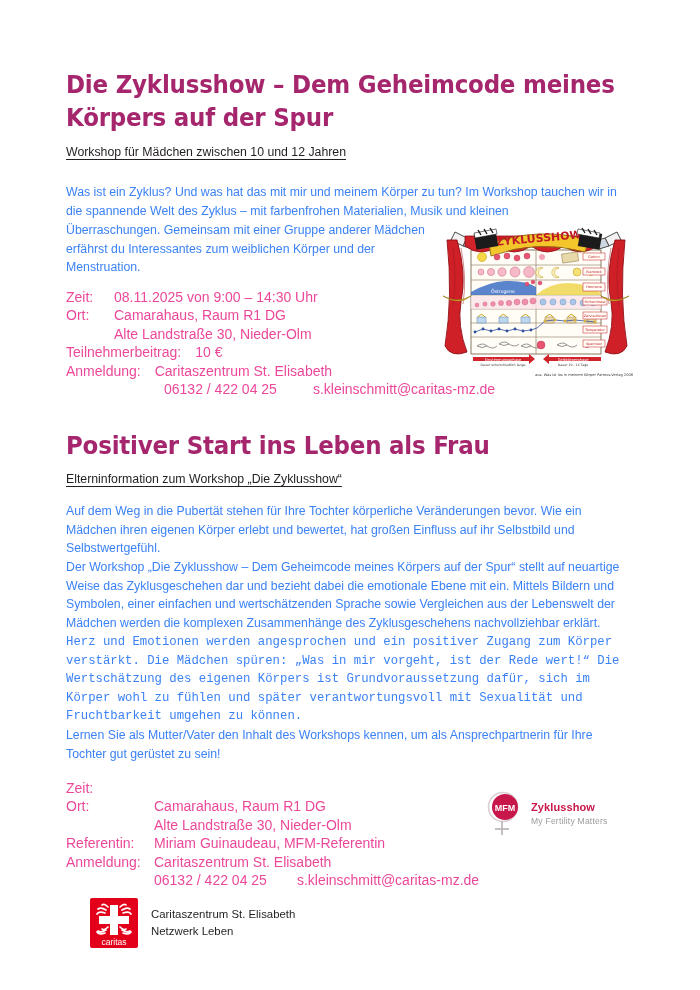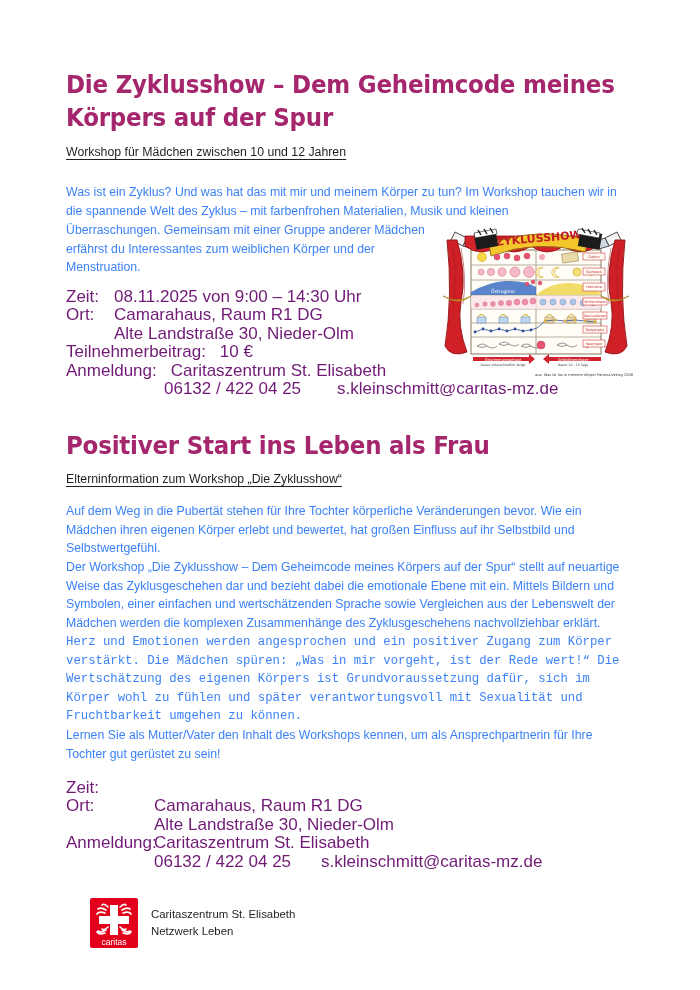--- a/index.html
+++ b/index.html
@@ -65,23 +65,23 @@
   .p-intro-b { top: 221px; left: 0; width: 360px; }
 
   .p-b1 { top: 502px; left: 0; width: 566px; }
   .p-b2 { top: 558px; left: 0; width: 570px; }
   .p-b3 { top: 633px; left: 0; width: 572px; font-family: Liberation Mono, monospace; }
   .p-b4 { top: 726px; left: 0; width: 566px; }
 
   
   .details {
     position: absolute;
-    font-size: 17px;
+    font-size: 14px;
     line-height: 18.4px;
-    color: #701a75;
+    color: #ec4899;
   }
   .details.d1 { top: 288px; left: 0; }
   .details.d2 { top: 779px; left: 0; }
 
   .drow { display: flex; align-items: baseline; white-space: nowrap; }
   .dlabel { flex: 0 0 auto; }
   .dval   { flex: 0 0 auto; }
 
   .details.d1 .dlabel { width: 48px; }
   .details.d1 .dlabel.wide { width: auto; }
@@ -202,20 +202,24 @@
     <div class="details d2">
       <div class="drow">
         <span class="dlabel">Zeit:</span>
       </div>
       <div class="drow">
         <span class="dlabel">Ort:</span>
         <span class="dval">Camarahaus, Raum R1 DG</span>
       </div>
       <div class="drow">
         <span class="dval ind">Alte Landstraße 30, Nieder-Olm</span>
+      </div>
+      <div class="drow">
+        <span class="dlabel">Referentin:</span>
+        <span class="dval">Miriam Guinaudeau, MFM-Referentin</span>
       </div>
       <div class="drow">
         <span class="dlabel">Anmeldung:</span>
         <span class="dval">Caritaszentrum St. Elisabeth</span>
       </div>
       <div class="drow">
         <span class="dval ind">06132 / 422 04 25</span>
         <span class="dval gap-mail2">s.kleinschmitt@caritas-mz.de</span>
       </div>
     </div>
@@ -419,20 +423,33 @@
       <g>
         <path d="M178 16 q-10 34 -4 62 q4 24 -6 50 q16 6 22 -6 q-8 -50 -2 -106 Z" fill="#cf2027" stroke="#8e1015" stroke-width="0.9"></path>
         <path d="M174 24 q-6 30 -2 56 M182 24 q-4 32 0 58" stroke="#9c1419" stroke-width="0.8" fill="none" opacity="0.6"></path>
         <path d="M192 72 q-14 8 -28 0 q12 10 28 0 Z" fill="#f0c93f" stroke="#9a7a12" stroke-width="0.7"></path>
       </g>
 
       <text x="196" y="152" font-family="'DejaVu Sans',sans-serif" font-size="3.6" fill="#3a3a3a" text-anchor="end">aus: Was ist los in meinem Körper  Patmos-Verlag 2008</text>
     </svg>
   </div>
 
+  <div class="mfm-logo">
+    <svg class="mfm-mark" viewBox="0 0 42 46">
+      <circle cx="21" cy="16" r="14.5" fill="none" stroke="#d8d0d4" stroke-width="1.6"></circle>
+      <circle cx="23" cy="16" r="13" fill="#c8174b"></circle>
+      <text x="23" y="20" font-family="'Liberation Sans',sans-serif" font-size="9" font-weight="bold" fill="#ffffff" text-anchor="middle">MFM</text>
+      <line x1="20" y1="30" x2="20" y2="44" stroke="#c0b8bc" stroke-width="1.8"></line>
+      <line x1="13" y1="38" x2="27" y2="38" stroke="#c0b8bc" stroke-width="1.8"></line>
+    </svg>
+    <div class="mfm-text">
+      <div class="mfm-title">Zyklusshow</div>
+      <div class="mfm-sub">My Fertility Matters</div>
+    </div>
+  </div>
 
   <div class="footer-block fb-caritas">
     <svg class="caritas-mark" viewBox="0 0 48 50">
       <rect x="0" y="0" width="48" height="50" rx="2" fill="#e2001a"></rect>
       <g fill="#ffffff">
         <rect x="20" y="7" width="8" height="30"></rect>
         <rect x="9" y="18" width="30" height="8"></rect>
       </g>
       <g stroke="#ffffff" stroke-width="1.7" fill="none" stroke-linecap="round">
         <path d="M18 9 q-4 -4 -6 -2 M16 12 q-5 -3 -8 -1 M15 15 q-6 -2 -8 1"></path>

